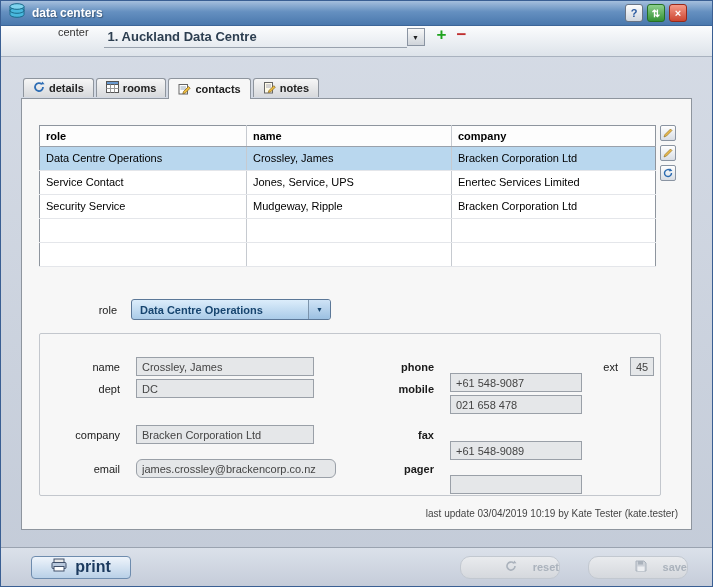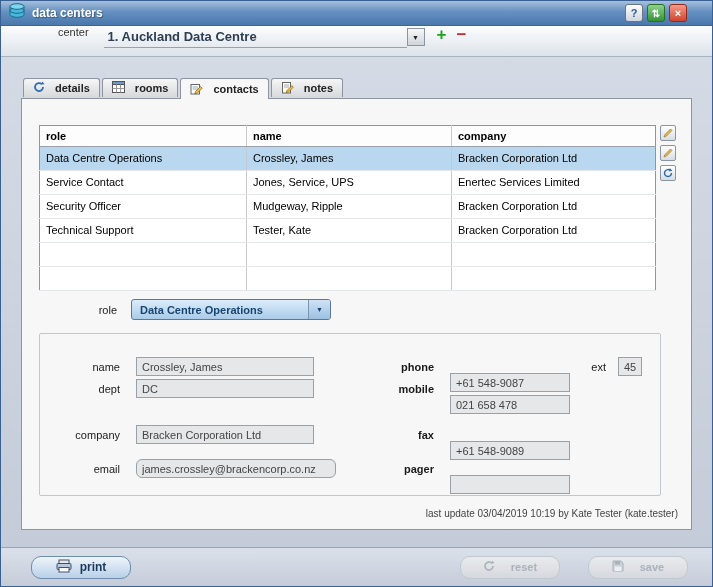--- a/index.html
+++ b/index.html
@@ -35,21 +35,21 @@
   .add-btn { color:#1fa31f; font-size:17px; font-weight:bold; margin-left:12px;
              background:none; border:none; cursor:pointer; line-height:1; }
   .remove-btn { color:#c03030; font-size:17px; font-weight:bold; margin-left:10px;
                 background:none; border:none; cursor:pointer; line-height:1; }
 
   
   .main { position:absolute; top:56px; left:0; right:0; bottom:39px; }
   .tabs { position:absolute; left:22px; top:21px; display:flex; gap:2px;
           align-items:flex-end; z-index:2; }
   .tab { height:19px; margin-bottom:2px; padding:0 9px; display:flex; align-items:center;
-         gap:10px; font-size:11px; font-weight:bold; color:#222; cursor:pointer;
+         gap:4px; font-size:11px; font-weight:bold; color:#222; cursor:pointer;
          background:linear-gradient(#f6f6f6,#d7d9dc); border:1px solid #8e959e;
          border-bottom:none; border-radius:3px 3px 0 0; }
   .tab.active { height:21px; margin-bottom:0; background:#f7f7f7; }
   .content-box { position:absolute; left:20px; right:20px; top:41px; bottom:17px;
                  background:#f7f7f7; border:1px solid #8e959e; }
 
   
   .contacts-table { position:absolute; left:17px; top:26px; width:616px;
                     border-collapse:collapse; background:#fff; font-size:11px;
                     border:1px solid #8e959e; table-layout:fixed; }
@@ -84,37 +84,37 @@
   .contact-fieldset { position:absolute; left:17px; top:234px; width:622px; height:163px;
                       border:1px solid #c3c7cd; border-radius:2px; }
   .frow { position:absolute; left:0; right:0; display:flex; align-items:center; height:21px; }
   .flabel { flex:none; width:80px; text-align:right; font-size:11px; color:#1a1a1a; }
   .rlabel { width:120px;font-weight:bold; }
   .extlabel { width:36px; }
   .finput { flex:none; margin-left:16px; width:178px; height:19px; background:#e5e7e9;
             border:1px solid #9aa0a8; font-size:11px; color:#444; padding:0 5px;
             font-family:"Liberation Sans", sans-serif; }
   .winput { width:200px;border-radius:6px; }
-  .rinput { width:120px;margin-top:32px; }
+  .rinput { width:132px;margin-top:32px; }
   .extinput { margin-left:12px; width:24px; }
 
   .status { position:absolute; right:13px; bottom:10px; font-size:10px; color:#444; }
 
   
   .footer { position:absolute; left:0; right:0; bottom:0; height:39px;
             border-top:1px solid #9aa3b0; background:linear-gradient(#dbe1ea,#c5ccd9);
             display:flex; align-items:center; padding:0 24px 0 30px; }
-  .print-btn { width:100px; height:23px; border:1px solid #6e8cae; border-radius:10px;
+  .print-btn { width:100px; height:23px; border:1px solid #6e8cae; border-radius:4px;
                background:linear-gradient(#eef4fb,#b9d0e7); display:flex; align-items:center;
-               justify-content:center; gap:8px; font-size:12px; font-weight:bold;
+               justify-content:center; gap:8px; font-size:16px; font-weight:bold;
                color:#1c3a5e; cursor:pointer; }
   .spacer { flex:1; }
   .disabled-btn { width:100px; height:23px; border:1px solid #c2c8d0; border-radius:10px;
                   background:linear-gradient(#e9ebee,#d5d8dd); display:flex; align-items:center;
-                  justify-content:center; gap:16px; font-size:11px; font-weight:bold;
+                  justify-content:flex-end; gap:16px; font-size:11px; font-weight:bold;
                   color:#aab2bc; margin-left:28px; }
 </style>
 </head>
 <body>
 
 <div class="window">
 
   <div class="titlebar">
     <span>
       <svg width="18" height="16" viewBox="0 0 18 16">
@@ -209,27 +209,22 @@
               <td>Data Centre Operations</td>
               <td>Crossley, James</td>
               <td>Bracken Corporation Ltd</td>
             </tr>
             <tr>
               <td>Service Contact</td>
               <td>Jones, Service, UPS</td>
               <td>Enertec Services Limited</td>
             </tr>
             <tr>
-              <td>Security Officer</td>
+              <td>Security Service</td>
               <td>Mudgeway, Ripple</td>
-              <td>Bracken Corporation Ltd</td>
-            </tr>
-            <tr>
-              <td>Technical Support</td>
-              <td>Tester, Kate</td>
               <td>Bracken Corporation Ltd</td>
             </tr>
             <tr>
               <td>&nbsp;</td>
               <td>&nbsp;</td>
               <td>&nbsp;</td>
             </tr>
             <tr>
               <td>&nbsp;</td>
               <td>&nbsp;</td>

